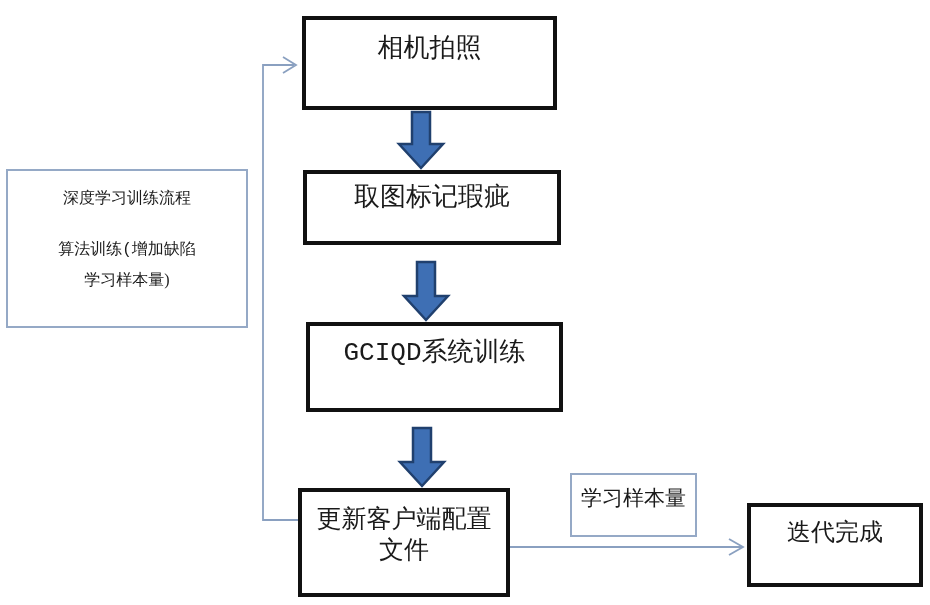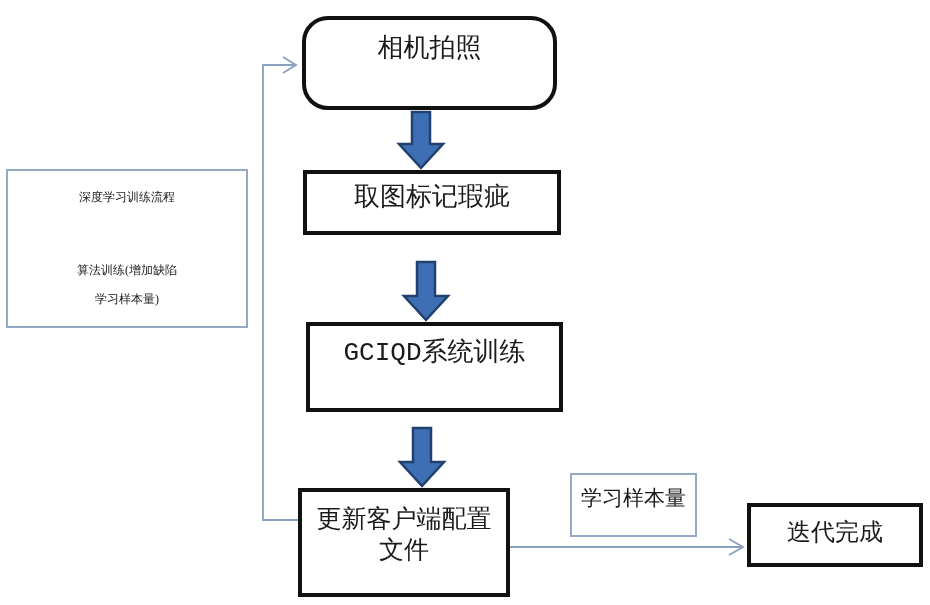--- a/index.html
+++ b/index.html
@@ -37,28 +37,28 @@
     stroke-linejoin:miter;
     stroke-linecap:butt;
   }
   .box{
     position:absolute;
     background:var(--bg);
     text-align:center;
   }
   .box.thick{border:4px solid var(--box-border-dark);}
   .box.thin{border:2px solid var(--box-border-light);}
-  .node-camera{left:302px;top:16px;width:255px;height:94px;font-size:26px;padding-top:10px;border-radius:26px;}
-  .node-mark{left:303px;top:170px;width:258px;height:65px;font-size:26px;padding-top:5px;}
+  .node-camera{left:302px;top:16px;width:255px;height:94px;font-size:26px;padding-top:10px;}
+  .node-mark{left:303px;top:170px;width:258px;height:75px;font-size:26px;padding-top:5px;}
   .node-train{left:306px;top:322px;width:257px;height:90px;font-size:26px;padding-top:8px;font-family:Liberation Mono, monospace;}
   .node-update{left:298px;top:488px;width:212px;height:109px;font-size:25px;padding-top:11px;line-height:31px;text-align:center;}
-  .node-legend{left:6px;top:169px;width:242px;height:159px;font-size:12px;line-height:29px;padding-top:12px;}
-  .node-legend .gap{margin-top:44px;}
+  .node-legend{left:6px;top:169px;width:242px;height:159px;font-size:16px;line-height:29px;padding-top:12px;}
+  .node-legend .gap{margin-top:24px;font-family:Liberation Mono, monospace;}
   .node-expect{left:570px;top:473px;width:127px;height:64px;font-size:21px;padding-top:9px;}
-  .node-done{left:747px;top:503px;width:176px;height:64px;font-size:24px;padding-top:9px;}
+  .node-done{left:747px;top:503px;width:176px;height:84px;font-size:24px;padding-top:9px;}
 </style>
 </head>
 <body>
 
 <div class="canvas">
 
   <svg class="connectors" viewBox="0 0 930 605" aria-hidden="true">
 
     <path class="block-arrow" d="M412,112 H430 V144 H443 L421,168 L399,144 H412 Z"></path>
     <path class="block-arrow" d="M417,262 H435 V296 H448 L426,320 L404,296 H417 Z"></path>

